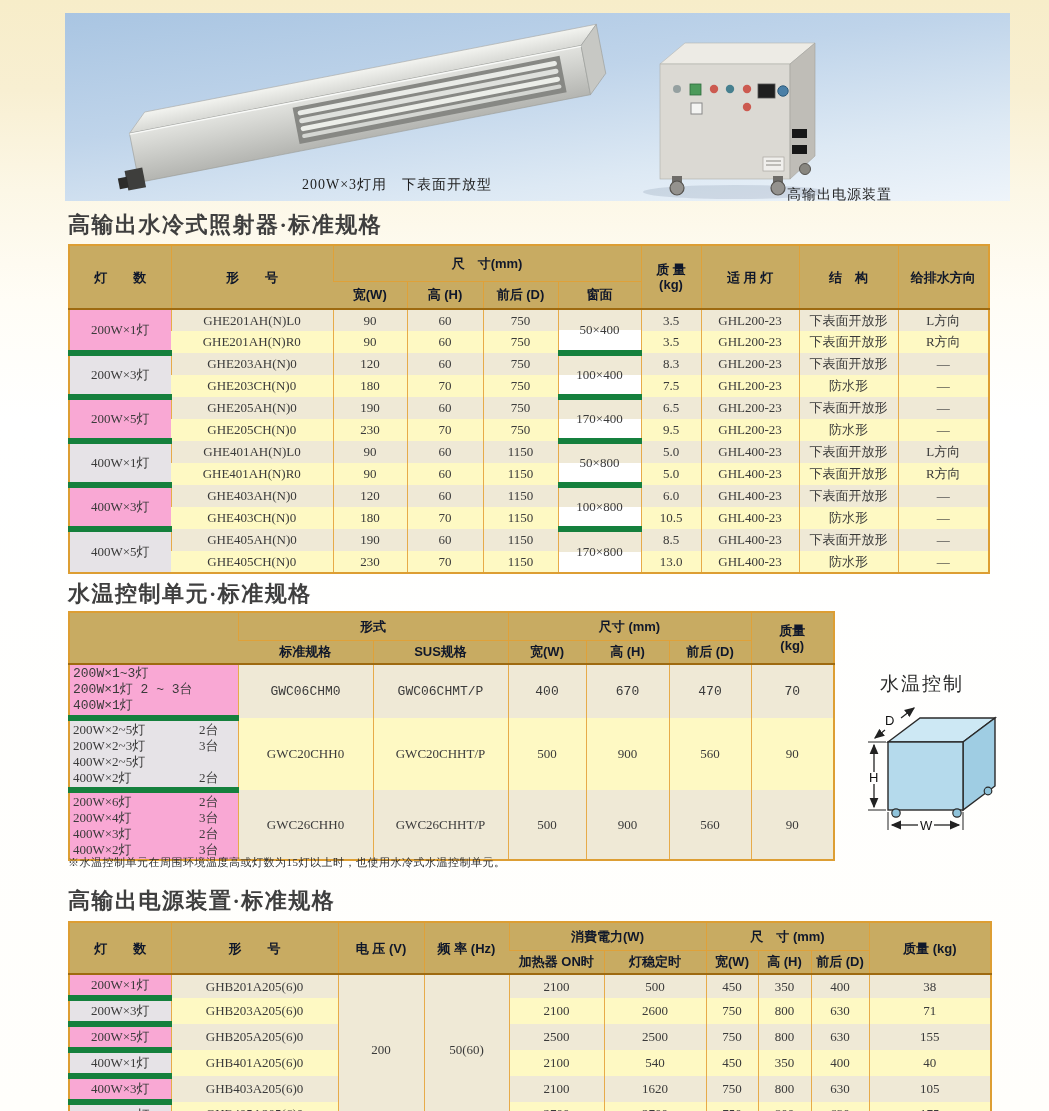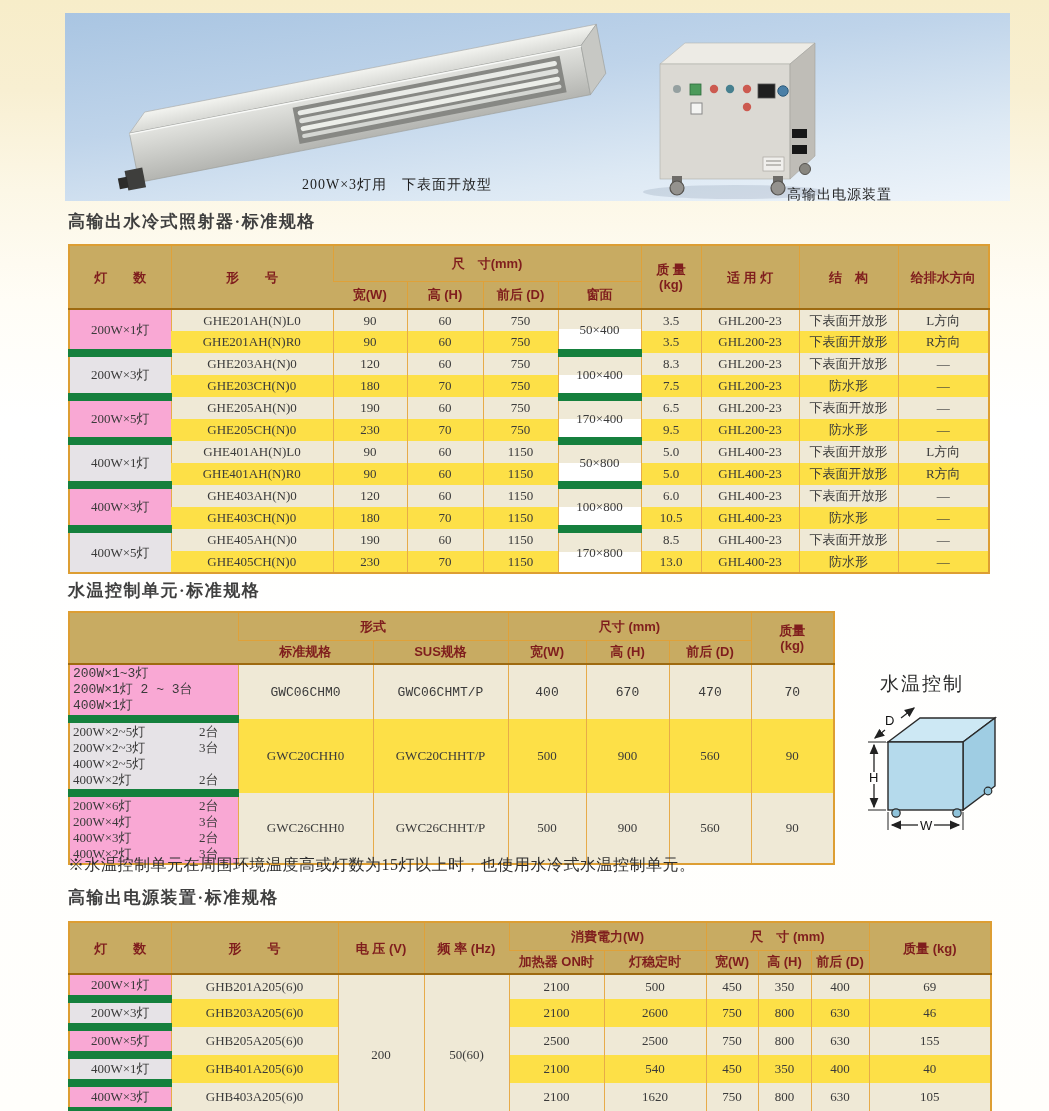--- a/index.html
+++ b/index.html
@@ -9,61 +9,61 @@
   font-family:"Liberation Serif","DejaVu Serif",serif;
   background:linear-gradient(180deg,#f7edc9 0px,#f8efd2 90px,#fcf7e6 190px,#fffdf6 300px,#ffffff 420px,#fffefb 1111px);
 }
 .photo-panel{
   position:absolute;left:65px;top:13px;width:945px;height:188px;
   background:linear-gradient(172deg,#a9c5e2 0%,#bfd4ea 40%,#dde9f4 75%,#eef4fa 100%);
 }
 .caption{position:absolute;font-size:14px;color:#1e1e1e;letter-spacing:1px;white-space:nowrap}
 .cap-left{left:237px;top:163px}
 .cap-right{left:722px;top:173px}
-.sec-title{position:absolute;left:68px;font-size:17px;font-weight:600;color:#3f3f3f;letter-spacing:1.5px;white-space:nowrap}
+.sec-title{position:absolute;left:68px;font-size:22px;font-weight:600;color:#3f3f3f;letter-spacing:1.5px;white-space:nowrap}
 #t1-title{top:210px}
 #t2-title{top:579px}
 #t3-title{top:886px}
 
 table.spec{position:absolute;border-collapse:collapse;table-layout:fixed;border:2px solid #dd9e33;background:#fff}
 #table1{left:68px;top:244px;width:920px}
 #table2{left:68px;top:611px;width:765px}
 #table3{left:68px;top:921px;width:922px}
 
 table.spec th{
-  background:#c8ab62;color:#7f1d1d;font-weight:700;font-size:13px;line-height:15px;
+  background:#c8ab62;color:#0f172a;font-weight:700;font-size:13px;line-height:15px;
   font-family:"Liberation Sans","DejaVu Sans",sans-serif;
   border-left:1px solid #dfa139;border-bottom:1px solid #dfa139;
   text-align:center;vertical-align:middle;padding:2px;margin-top:27px;
 }
 table.spec th:first-child,table.spec td:first-child{border-left:none}
 table.spec tbody tr:first-child td{border-top:2px solid #9e6a10}
 table.spec td{
   border-left:1px solid #e7ab49;height:22px;text-align:center;vertical-align:middle;
   font-size:13px;color:#3a3a3a;padding:1px 3px;
 }
 #table1 thead tr:first-child{height:36px}
 #table1 thead tr:last-child{height:28px}
 #table2 thead tr:first-child{height:28px}
 #table2 thead tr:last-child{height:24px}
 #table3 thead tr:first-child{height:28px}
 #table3 thead tr:last-child{height:24px}
 tr.r-beige{background:#efe9d6}
-tr.r-white{background:#fde047}
+tr.r-white{background:#fef9c3}
 td.lab-peach{background:#f9a8d4}
 td.lab-gray{background:#e6e3e7}
-td.sep{border-top:8px solid #15803d}
+td.sep{border-top:6px solid #15803d}
 td.win{background:linear-gradient(180deg,#efe9d6 50%,#ffffff 50%)}
 td.cm{text-align:left;padding-left:14px}
 td.mv{background:#efe9d6}
 th.pre{white-space:pre-line}
 td.lab2{text-align:left;padding:4px 6px 4px 10px;font-size:13px}
 .lline{display:flex;justify-content:space-between;line-height:16px}
 .lline .unit{padding-right:16px}
-.footnote{position:absolute;left:68px;top:855px;font-size:16px;color:#2e2e2e;letter-spacing:.5px}
+.footnote{position:absolute;left:68px;top:855px;font-size:11px;color:#2e2e2e;letter-spacing:.5px}
 .diagram-title{position:absolute;left:880px;top:671px;font-size:19px;color:#2b2b2b;letter-spacing:2px}
 .diagram-svg{position:absolute;left:858px;top:692px}
 .photo-svg{position:absolute}
 #fixture-svg{left:25px;top:6px}
 #cabinet-svg{left:570px;top:16px}
 </style>
 </head>
 <body>
 
 <div class="photo-panel">
@@ -466,31 +466,31 @@
       <tr class="r-beige">
         <td class="lab lab-peach">200W×1灯</td>
         <td class="cm">GHB201A205(6)0</td>
         <td rowspan="6" class="mv">200</td>
         <td rowspan="6" class="mv">50(60)</td>
         <td>2100</td>
         <td>500</td>
         <td>450</td>
         <td>350</td>
         <td>400</td>
-        <td>69</td>
+        <td>38</td>
       </tr>
       <tr class="r-white">
         <td class="lab lab-gray sep">200W×3灯</td>
         <td class="cm">GHB203A205(6)0</td>
         <td>2100</td>
         <td>2600</td>
         <td>750</td>
         <td>800</td>
         <td>630</td>
-        <td>46</td>
+        <td>71</td>
       </tr>
       <tr class="r-beige">
         <td class="lab lab-peach sep">200W×5灯</td>
         <td class="cm">GHB205A205(6)0</td>
         <td>2500</td>
         <td>2500</td>
         <td>750</td>
         <td>800</td>
         <td>630</td>
         <td>155</td>

